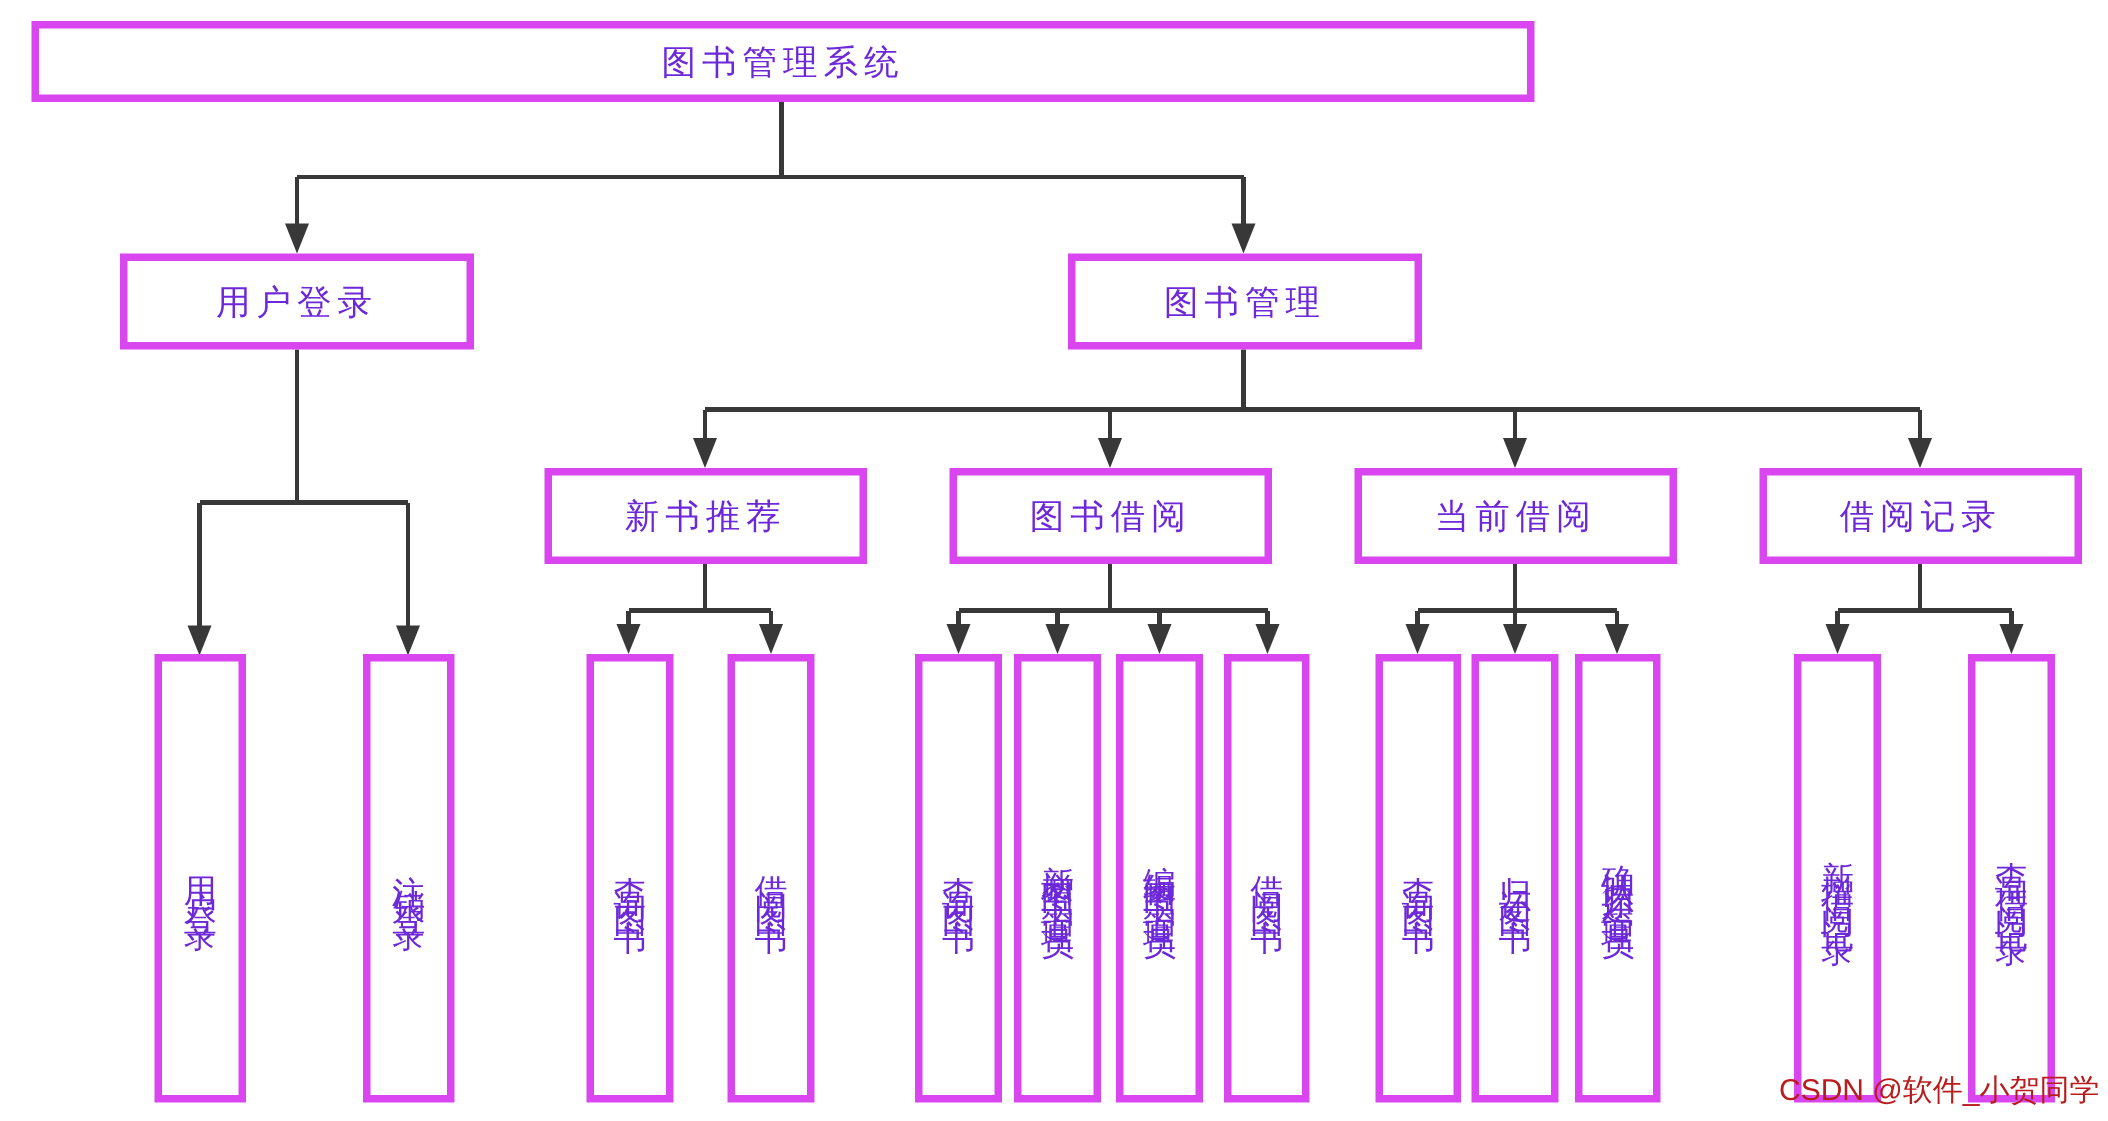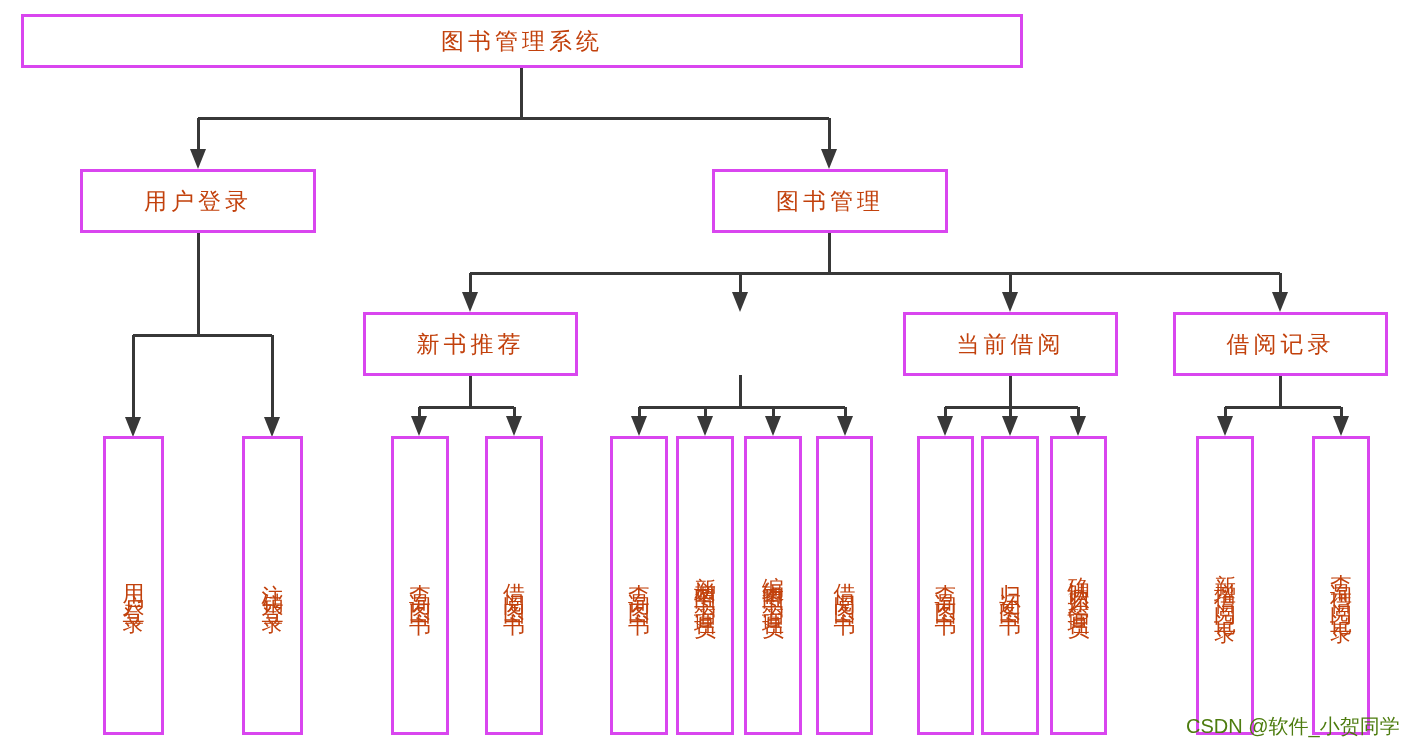--- a/index.html
+++ b/index.html
@@ -13,27 +13,27 @@
   }
   svg.connectors {
     position: absolute;
     left: 0; top: 0;
     width: 1405px; height: 747px;
     z-index: 1;
   }
   .node {
     position: absolute;
     box-sizing: border-box;
-    border: 3px solid #d946ef;
+    border: 5px solid #d946ef;
     background: #ffffff;
     display: flex;
     align-items: center;
     justify-content: center;
     z-index: 2;
-    color: #c2410c;
+    color: #6d28d9;
   }
   .node .h-label {
     font-size: 23px;
     letter-spacing: 4px;
     white-space: nowrap;
   }
   .node .v-label {
     writing-mode: vertical-rl;
     text-orientation: mixed;
     font-size: 22px;
@@ -61,21 +61,21 @@
   .lf-10 { left: 981px;  width: 58px; }
   .lf-11 { left: 1050px; width: 57px; }
   .lf-12 { left: 1196px; width: 58px; }
   .lf-13 { left: 1312px; width: 58px; }
   .watermark {
     position: absolute;
     left: 1186px;
     top: 713px;
     z-index: 3;
     font-size: 20px;
-    color: #4d7c0f;
+    color: #b91c1c;
     white-space: nowrap;
   }
 </style>
 </head>
 <body>
 
 <div class="canvas">
 
   <svg class="connectors" viewBox="0 0 1405 747" aria-hidden="true">
     <path d="M521 67V118 M198 118H829 M198 118V152 M829 118V152
@@ -115,20 +115,23 @@
   <div class="node box-l2-a">
     <span class="h-label">用户登录</span>
   </div>
   <div class="node box-l3 box-l3-a">
     <span class="h-label">新书推荐</span>
   </div>
 
   <div class="node box-l2-b">
     <span class="h-label">图书管理</span>
   </div>
+  <div class="node box-l3 box-l3-b">
+    <span class="h-label">图书借阅</span>
+  </div>
   <div class="node box-l3 box-l3-d">
     <span class="h-label">借阅记录</span>
   </div>
   <div class="node box-l3 box-l3-c">
     <span class="h-label">当前借阅</span>
   </div>
 
   <div class="node leaf lf-1">
     <span class="v-label" style="letter-spacing: 10px;">用户登录</span>
   </div>

